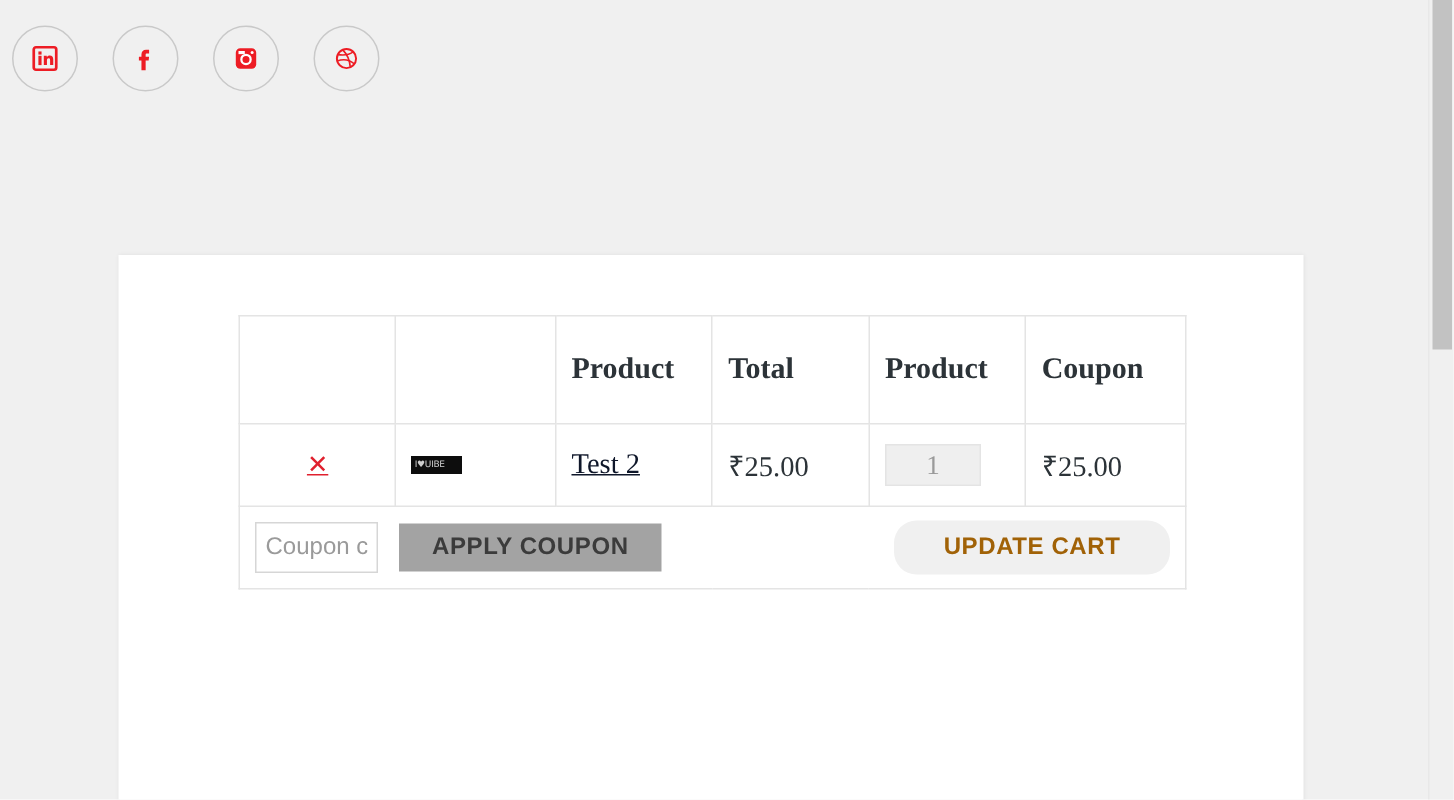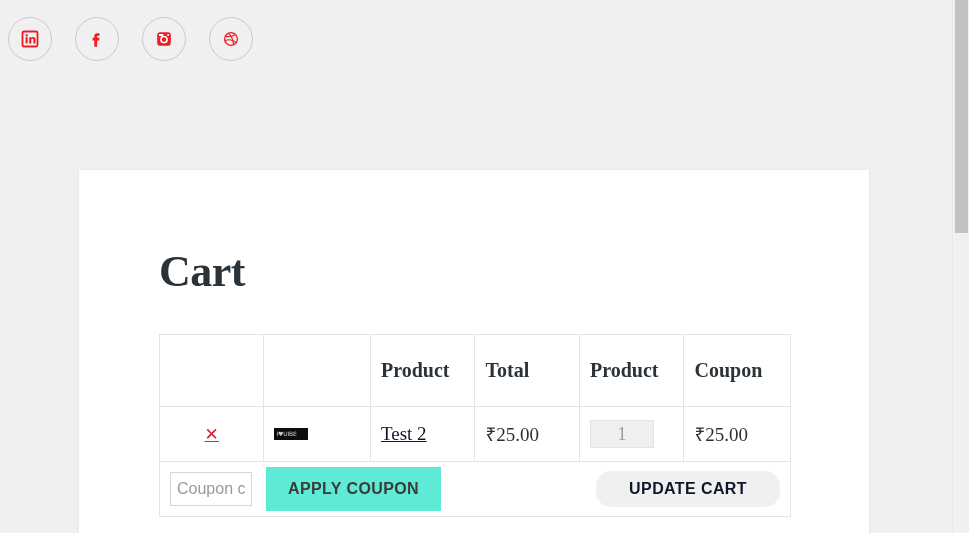--- a/index.html
+++ b/index.html
@@ -178,29 +178,29 @@
   .coupon-input::placeholder { color: #9a9a9a; }
   .btn {
     border: none;
     cursor: pointer;
     font-family: "Liberation Sans", sans-serif;
     font-weight: bold;
     font-size: 16px;
     letter-spacing: 0.4px;
   }
   .btn-apply {
-    background: #5eead4;
+    background: #a3a3a3;
     color: #3b3b3b;
-    height: 44px;
+    height: 32px;
     padding: 0 22px;
     margin-left: 14px;
   }
   .btn-update {
     background: #f0f0f0;
-    color: #0f172a;
+    color: #a16207;
     height: 36px;
     padding: 0 33px;
     margin-left: auto;
     border-radius: 15px;
   }
 
   
   .scrollbar-track {
     position: absolute;
     top: 0;
@@ -262,21 +262,20 @@
         <path d="M3.8 11.7c3.9-1.5 8.3-0.8 11.4 1.9" fill="none" stroke="#ed1c24" stroke-width="1.1"></path>
         <path d="M7.5 4.2c3.0 3.0 4.7 7.0 5.0 11.4" fill="none" stroke="#ed1c24" stroke-width="1.1"></path>
       </svg>
     </span>
   </a>
 
 </div>
 
 <div class="content-card">
 
-  <h1 class="page-title">Cart</h1>
 
   <div class="cart-wrap">
     <table class="cart-table">
       <colgroup>
         <col class="col-remove">
           <col class="col-thumb">
           <col class="col-product">
         <col class="col-price">
           <col class="col-qty">
           <col class="col-total">

